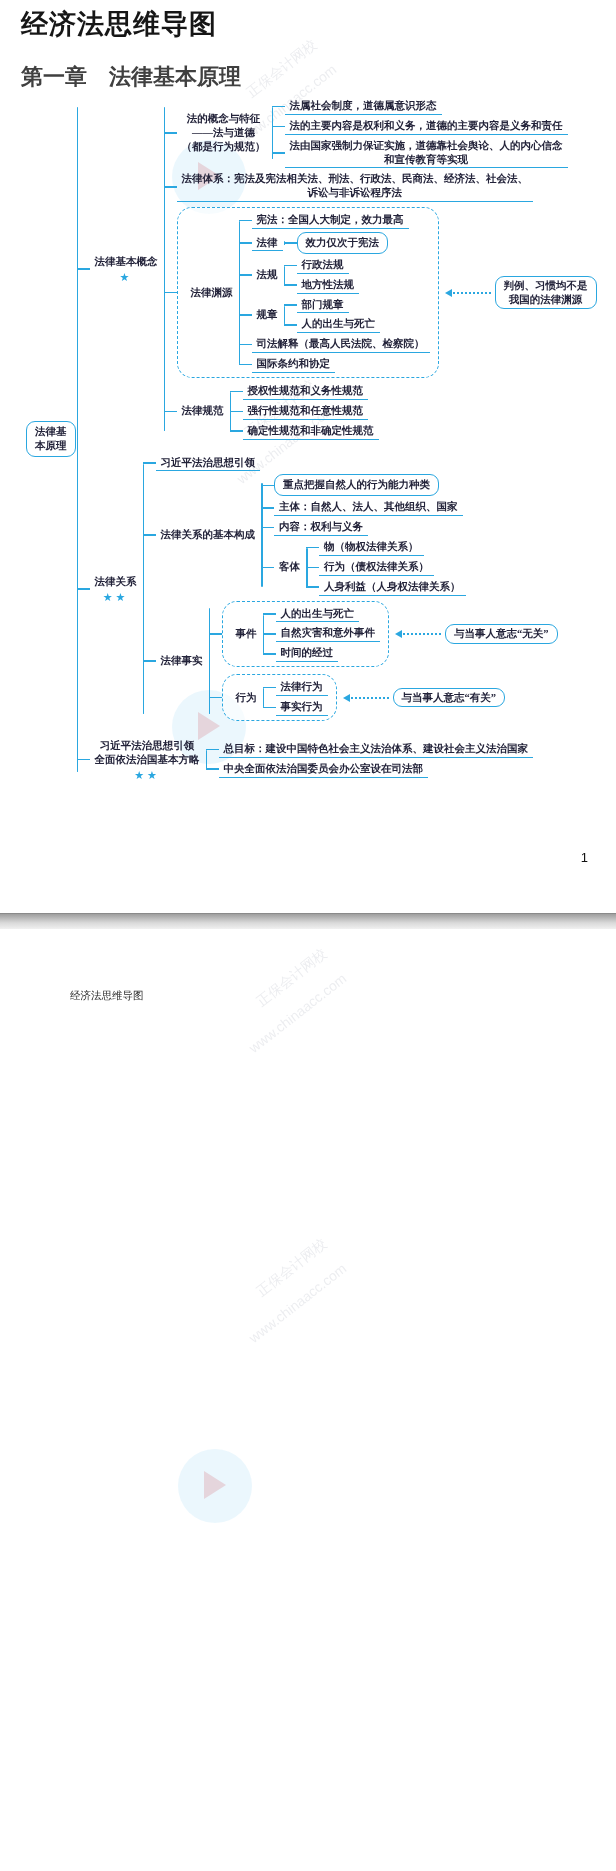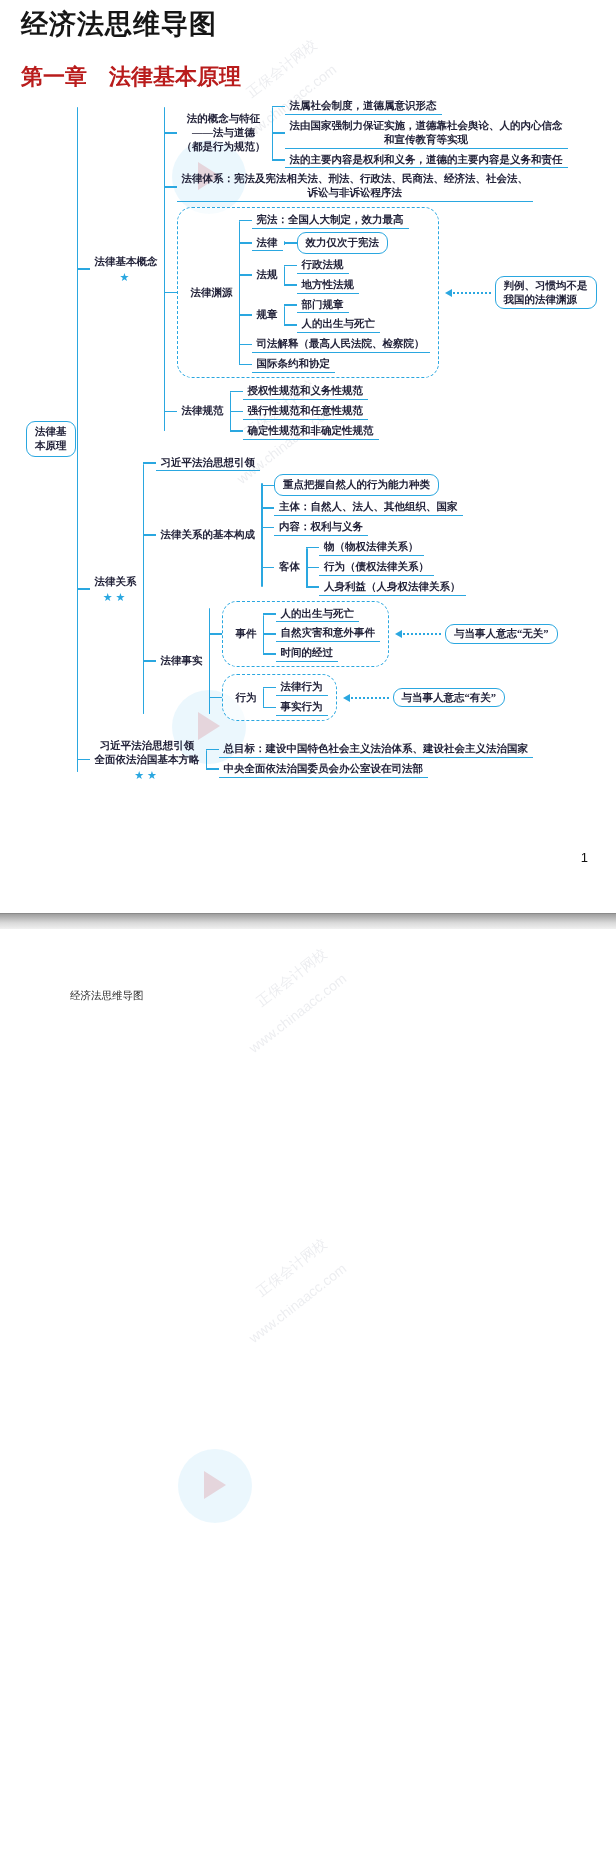--- a/index.html
+++ b/index.html
@@ -8,21 +8,21 @@
     width:616px; height:1871px; position:relative; background:#fff;
     font-family:"Liberation Serif","DejaVu Serif",serif; color:var(--ink);
     overflow:hidden;
   }
   .page { position:absolute; left:0; width:616px; background:#fff; }
   #page1 { top:0; height:913px; }
   #page2 { top:929px; height:942px; }
   .doc-title { position:absolute; left:21px; top:6px; margin:0; font-size:27px; letter-spacing:1px;
     font-family:"Liberation Sans","DejaVu Sans",sans-serif; font-weight:bold; color:#161616; }
   .chapter-title { position:absolute; margin:0; font-size:22px;
-    font-family:"Liberation Sans","DejaVu Sans",sans-serif; font-weight:bold; color:#b91c1c; }
+    font-family:"Liberation Sans","DejaVu Sans",sans-serif; font-weight:bold; color:#404040; }
   #chapter1 { left:21px; top:62px; }
   #chapter2 { left:24px; top:112px; }
   .running-header { position:absolute; left:70px; top:60px; font-size:10.5px; color:#2c2c2c;
     font-family:"Liberation Sans","DejaVu Sans",sans-serif; }
   .page-number { position:absolute; right:28px; top:850px; font-size:13px; color:#111;
     font-family:"Liberation Sans",sans-serif; }
   .page-divider { position:absolute; top:913px; left:0; width:616px; height:16px;
     background:linear-gradient(#9e9e9e,#d9d9d9 55%,#f4f4f4); border-top:1px solid #8a8a8a; }
 
   
@@ -45,21 +45,21 @@
   .mm-children > div { position:relative; }
   .mm-children > div::before { content:""; position:absolute; left:-13px; top:50%; width:13px;
     height:1.5px; margin-top:-0.75px; background:var(--blue); }
   .mm-dash { border:1.6px dashed var(--blue); border-radius:15px; padding:4px 8px; margin:2px 0;
     background:rgba(255,255,255,0.6); }
   .mm-note { display:flex; align-items:center; margin-left:6px; flex-shrink:0; }
   .mm-note-arrow { width:0; height:0; border-top:4px solid transparent; border-bottom:4px solid transparent;
     border-right:7px solid var(--blue); flex-shrink:0; }
   .mm-note-line { width:38px; border-top:2.4px dotted var(--blue); margin:0 4px 0 1px; flex-shrink:0; }
   .mm-note-box { border:1.4px solid var(--blue); border-radius:9px; padding:2px 8px;
-    white-space:pre-line; text-align:left; }
+    white-space:pre-line; text-align:center; }
 
   
   .wm-text { position:absolute; transform:rotate(-38deg); color:rgba(70,80,110,0.10);
     font-size:14px; font-family:"Liberation Sans",sans-serif; white-space:nowrap; pointer-events:none; }
   .wm-logo { position:absolute; width:74px; height:74px; border-radius:50%;
     background:rgba(130,205,240,0.16); pointer-events:none; }
   .wm-logo::after { content:""; position:absolute; left:26px; top:22px; width:0; height:0;
     border-left:22px solid rgba(205,60,70,0.18); border-top:14px solid transparent;
     border-bottom:14px solid transparent; }
 </style>
@@ -96,27 +96,27 @@
 （都是行为规范）</div>
                 </div>
                 <div class="mm-children">
                   <div class="mm-row">
                     <div class="mm-cell">
                       <div class="mm-label mm-u">法属社会制度，道德属意识形态</div>
                     </div>
                   </div>
                   <div class="mm-row">
                     <div class="mm-cell">
+                      <div class="mm-label mm-u">法的主要内容是权利和义务，道德的主要内容是义务和责任</div>
+                    </div>
+                  </div>
+                  <div class="mm-row">
+                    <div class="mm-cell">
                       <div class="mm-label mm-u">法由国家强制力保证实施，道德靠社会舆论、人的内心信念
 和宣传教育等实现</div>
-                    </div>
-                  </div>
-                  <div class="mm-row">
-                    <div class="mm-cell">
-                      <div class="mm-label mm-u">法的主要内容是权利和义务，道德的主要内容是义务和责任</div>
                     </div>
                   </div>
                 </div>
               </div>
               <div class="mm-row">
                 <div class="mm-cell">
                   <div class="mm-label mm-u">法律体系：宪法及宪法相关法、刑法、行政法、民商法、经济法、社会法、
 诉讼与非诉讼程序法</div>
                 </div>
               </div>

